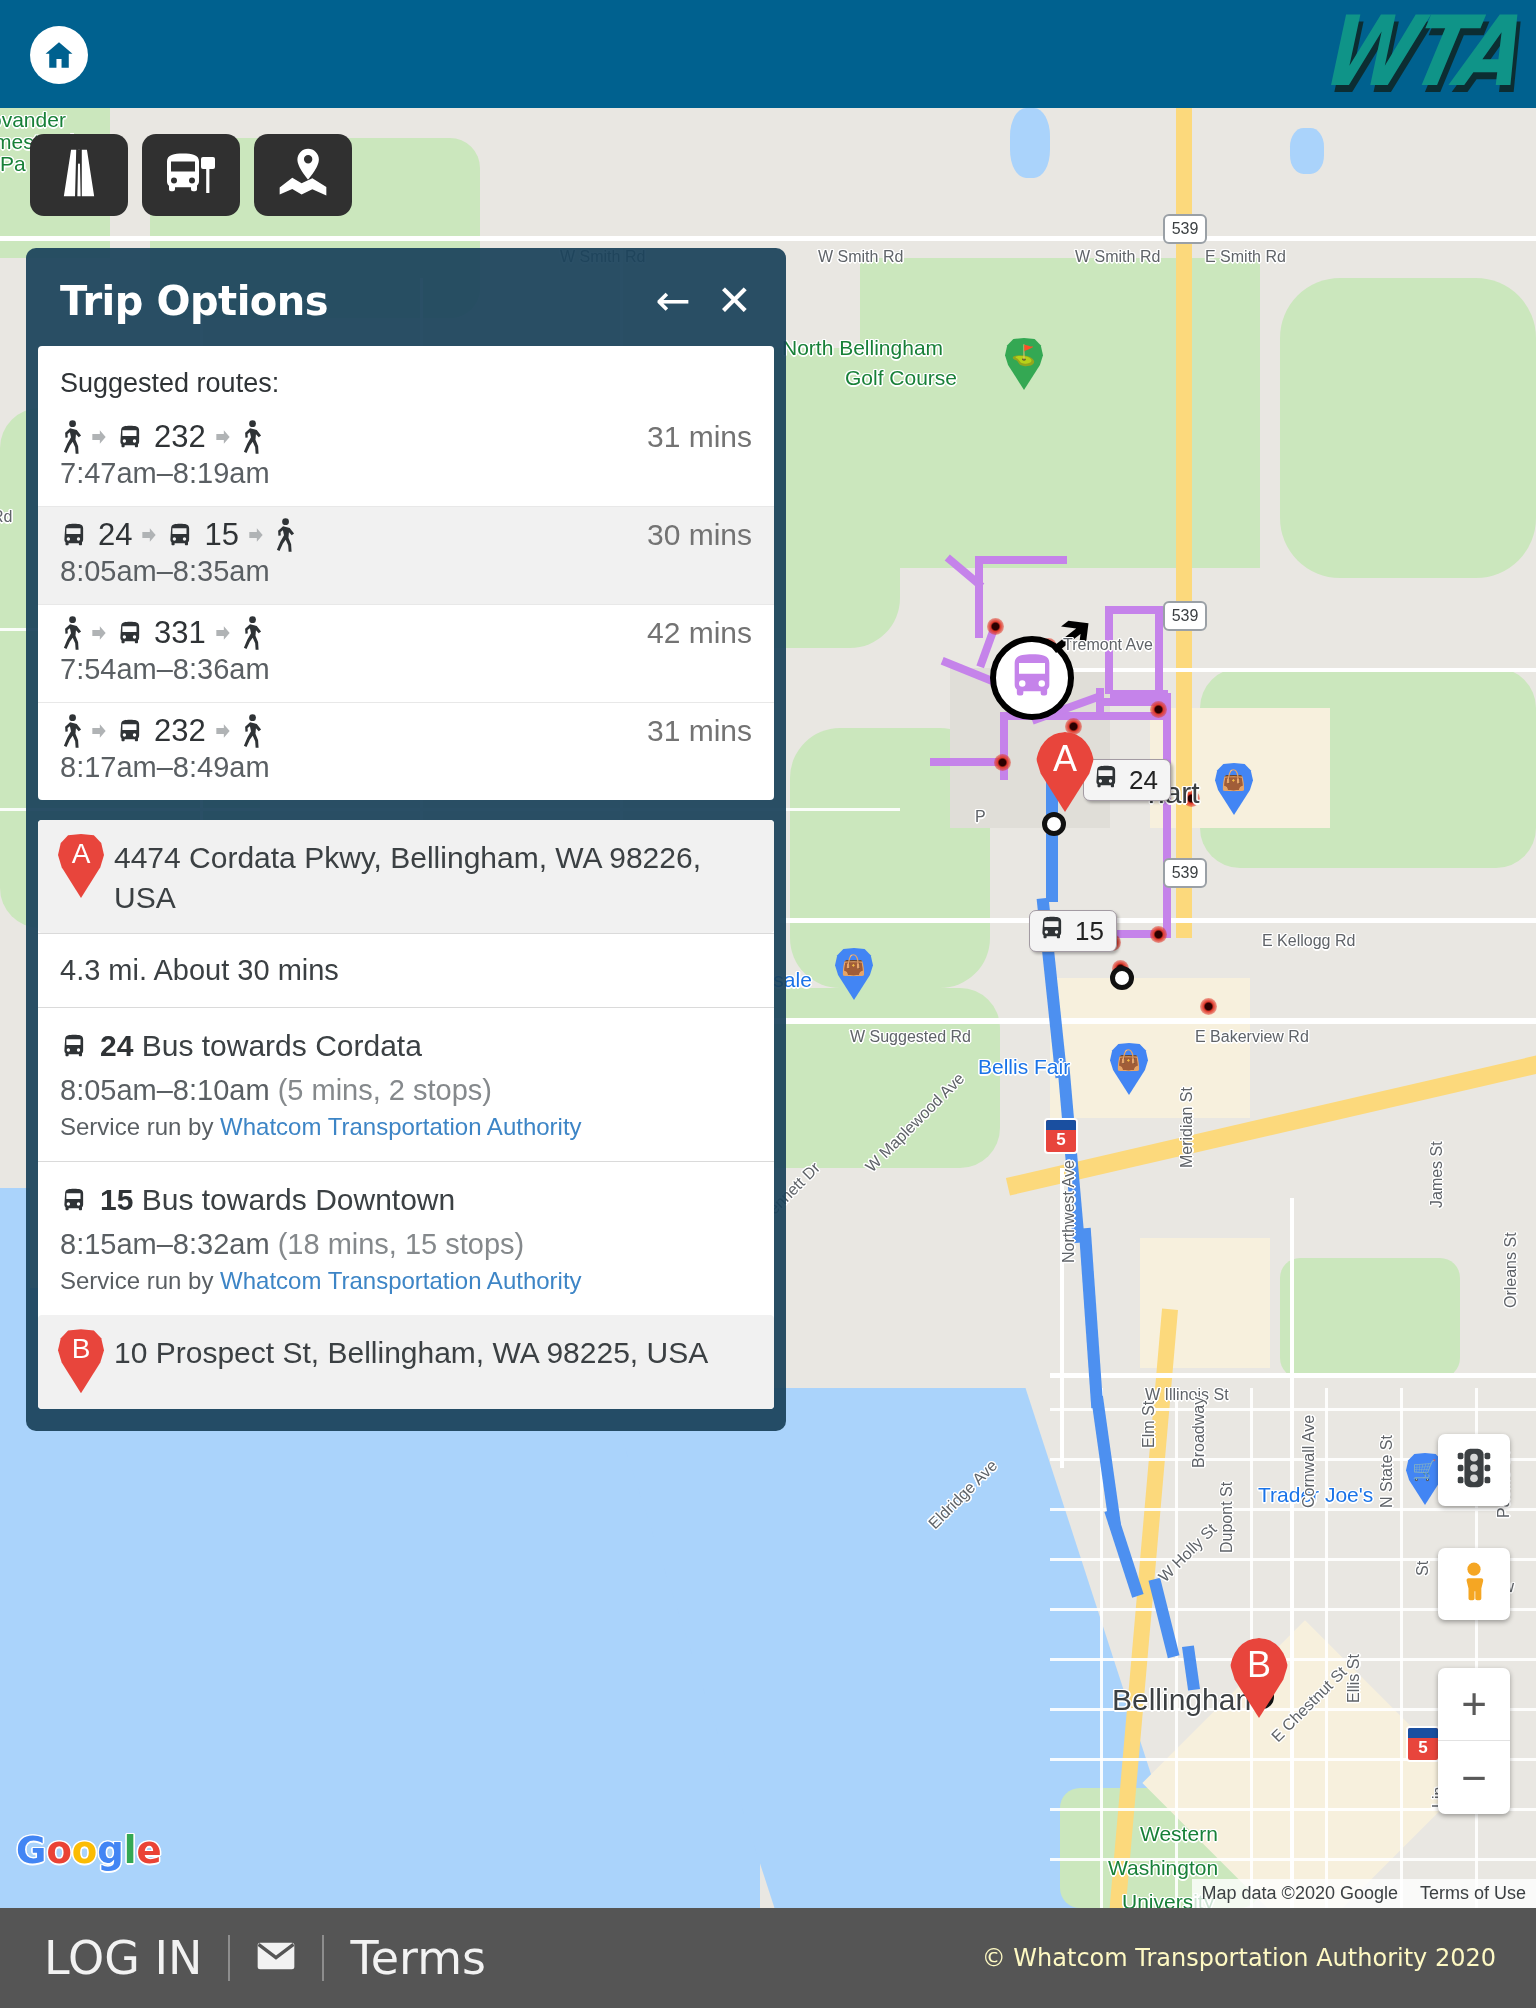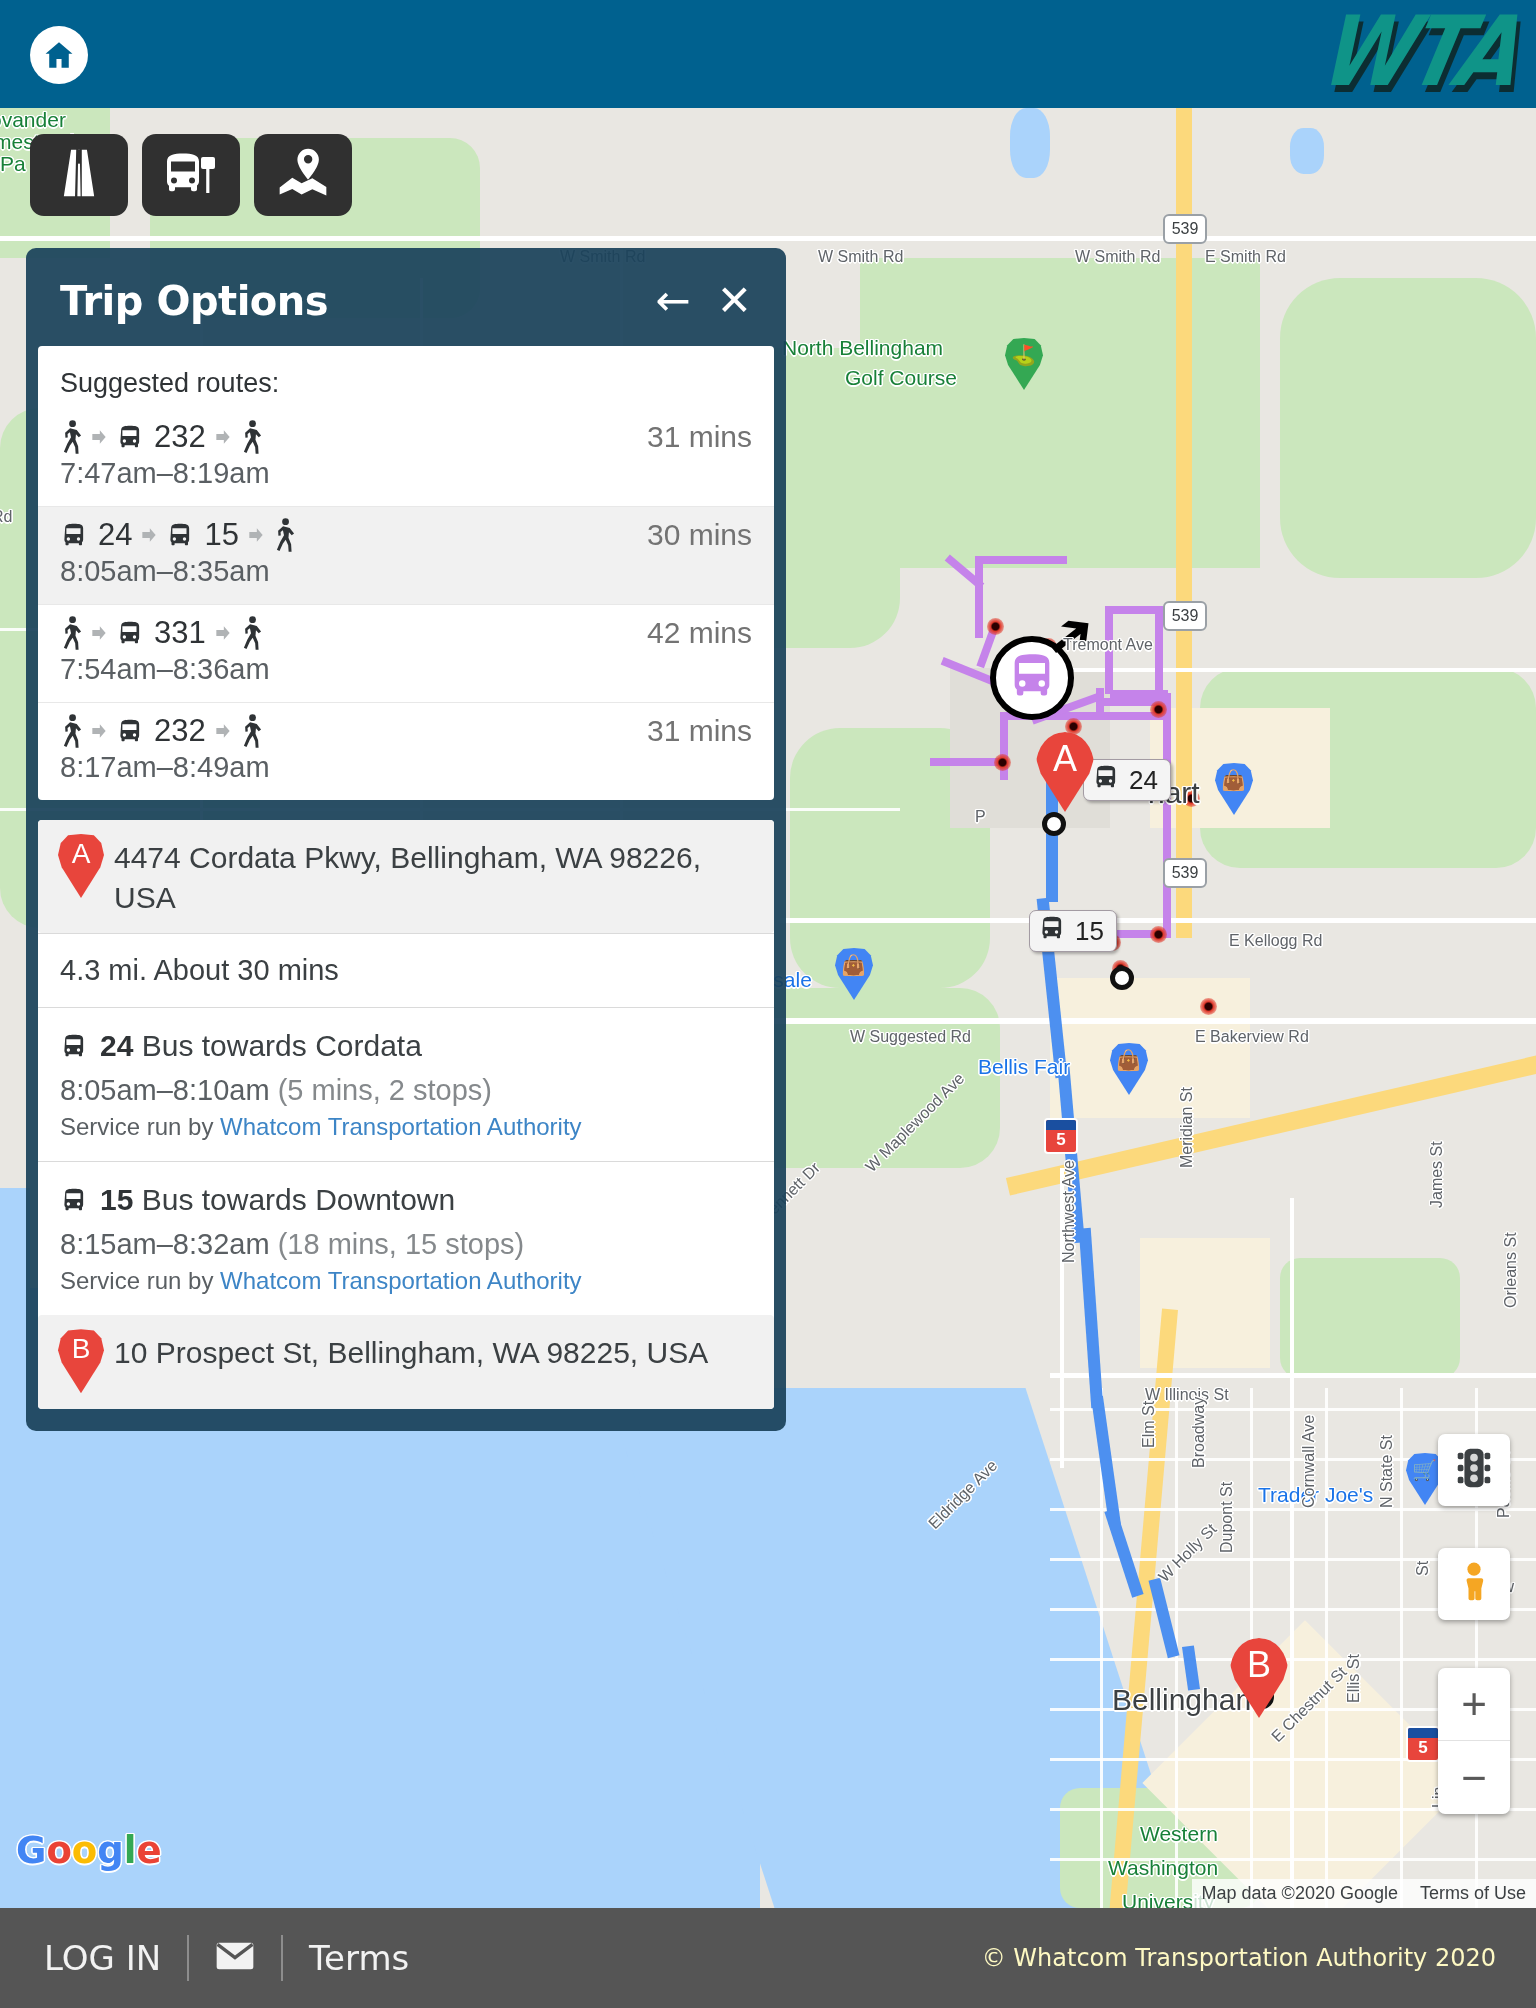--- a/index.html
+++ b/index.html
@@ -236,21 +236,21 @@
   .step-by a { color: #3d85c6; text-decoration: none; cursor: pointer; }
 
   
   .footer {
     position: absolute; left: 0; bottom: 0; width: 1536px; height: 100px;
     background: #555555; z-index: 70;
     display: flex; align-items: center;
   }
   .footer-left { display: flex; align-items: center; padding-left: 44px; gap: 26px; }
   .footer-link {
-    color: #f2f2f2; font-size: 34px; cursor: pointer;
+    color: #f2f2f2; font-size: 46px; cursor: pointer;
     font-family: "DejaVu Sans", sans-serif; font-weight: normal;
   }
   .footer-sep { width: 2px; height: 46px; background: #8d8d8d; }
   .footer-mail { cursor: pointer; display: flex; }
   .footer-mail svg { width: 40px; height: 30px; }
   .footer-right {
     margin-left: auto; padding-right: 40px;
     color: #fef9c3; font-size: 24px;
     font-family: "DejaVu Sans", sans-serif;
   }
@@ -419,21 +419,21 @@
         <div class="maplabel " style="left: 1075px; top: 140px;">W Smith Rd</div>
         <div class="maplabel " style="left: 1205px; top: 140px;">E Smith Rd</div>
         <div class="maplabel poi" style="left: 782px; top: 228px;">North Bellingham</div>
         <div class="maplabel poi" style="left: 845px; top: 258px;">Golf Course</div>
         <div class="maplabel big" style="left: 82px; top: 255px;">Tennant</div>
         <div class="maplabel big" style="left: 70px; top: 290px;">Lake Park</div>
         <div class="maplabel " style="left: -8px; top: 400px;">Rd</div>
         <div class="maplabel " style="left: 1063px; top: 528px;">Tremont Ave</div>
         <div class="maplabel big" style="left: 1148px; top: 668px;">hart</div>
         <div class="maplabel " style="left: 975px; top: 700px;">P</div>
-        <div class="maplabel " style="left: 1213px; top: 824px; padding-left: 16px;">E Kellogg Rd</div>
+        <div class="maplabel " style="left: 1246px; top: 824px; padding-left: 16px;">E Kellogg Rd</div>
         <div class="maplabel shop" style="left: 757px; top: 860px;">lesale</div>
         <div class="maplabel " style="left: 850px; top: 920px;">W Suggested Rd</div>
         <div class="maplabel " style="left: 1195px; top: 920px;">E Bakerview Rd</div>
         <div class="maplabel big shop" style="left: 978px; top: 947px;">Bellis Fair</div>
         <div class="maplabel rotd" style="left: 862px; top: 1055px;">W Maplewood Ave</div>
         <div class="maplabel rotd" style="left: 757px; top: 1105px;">Bennett Dr</div>
         <div class="maplabel rot" style="left: 1060px; top: 1155px;">Northwest Ave</div>
         <div class="maplabel rot" style="left: 1178px; top: 1060px;">Meridian St</div>
         <div class="maplabel rot" style="left: 1428px; top: 1100px;">James St</div>
         <div class="maplabel rot" style="left: 1502px; top: 1200px;">Orleans St</div>

